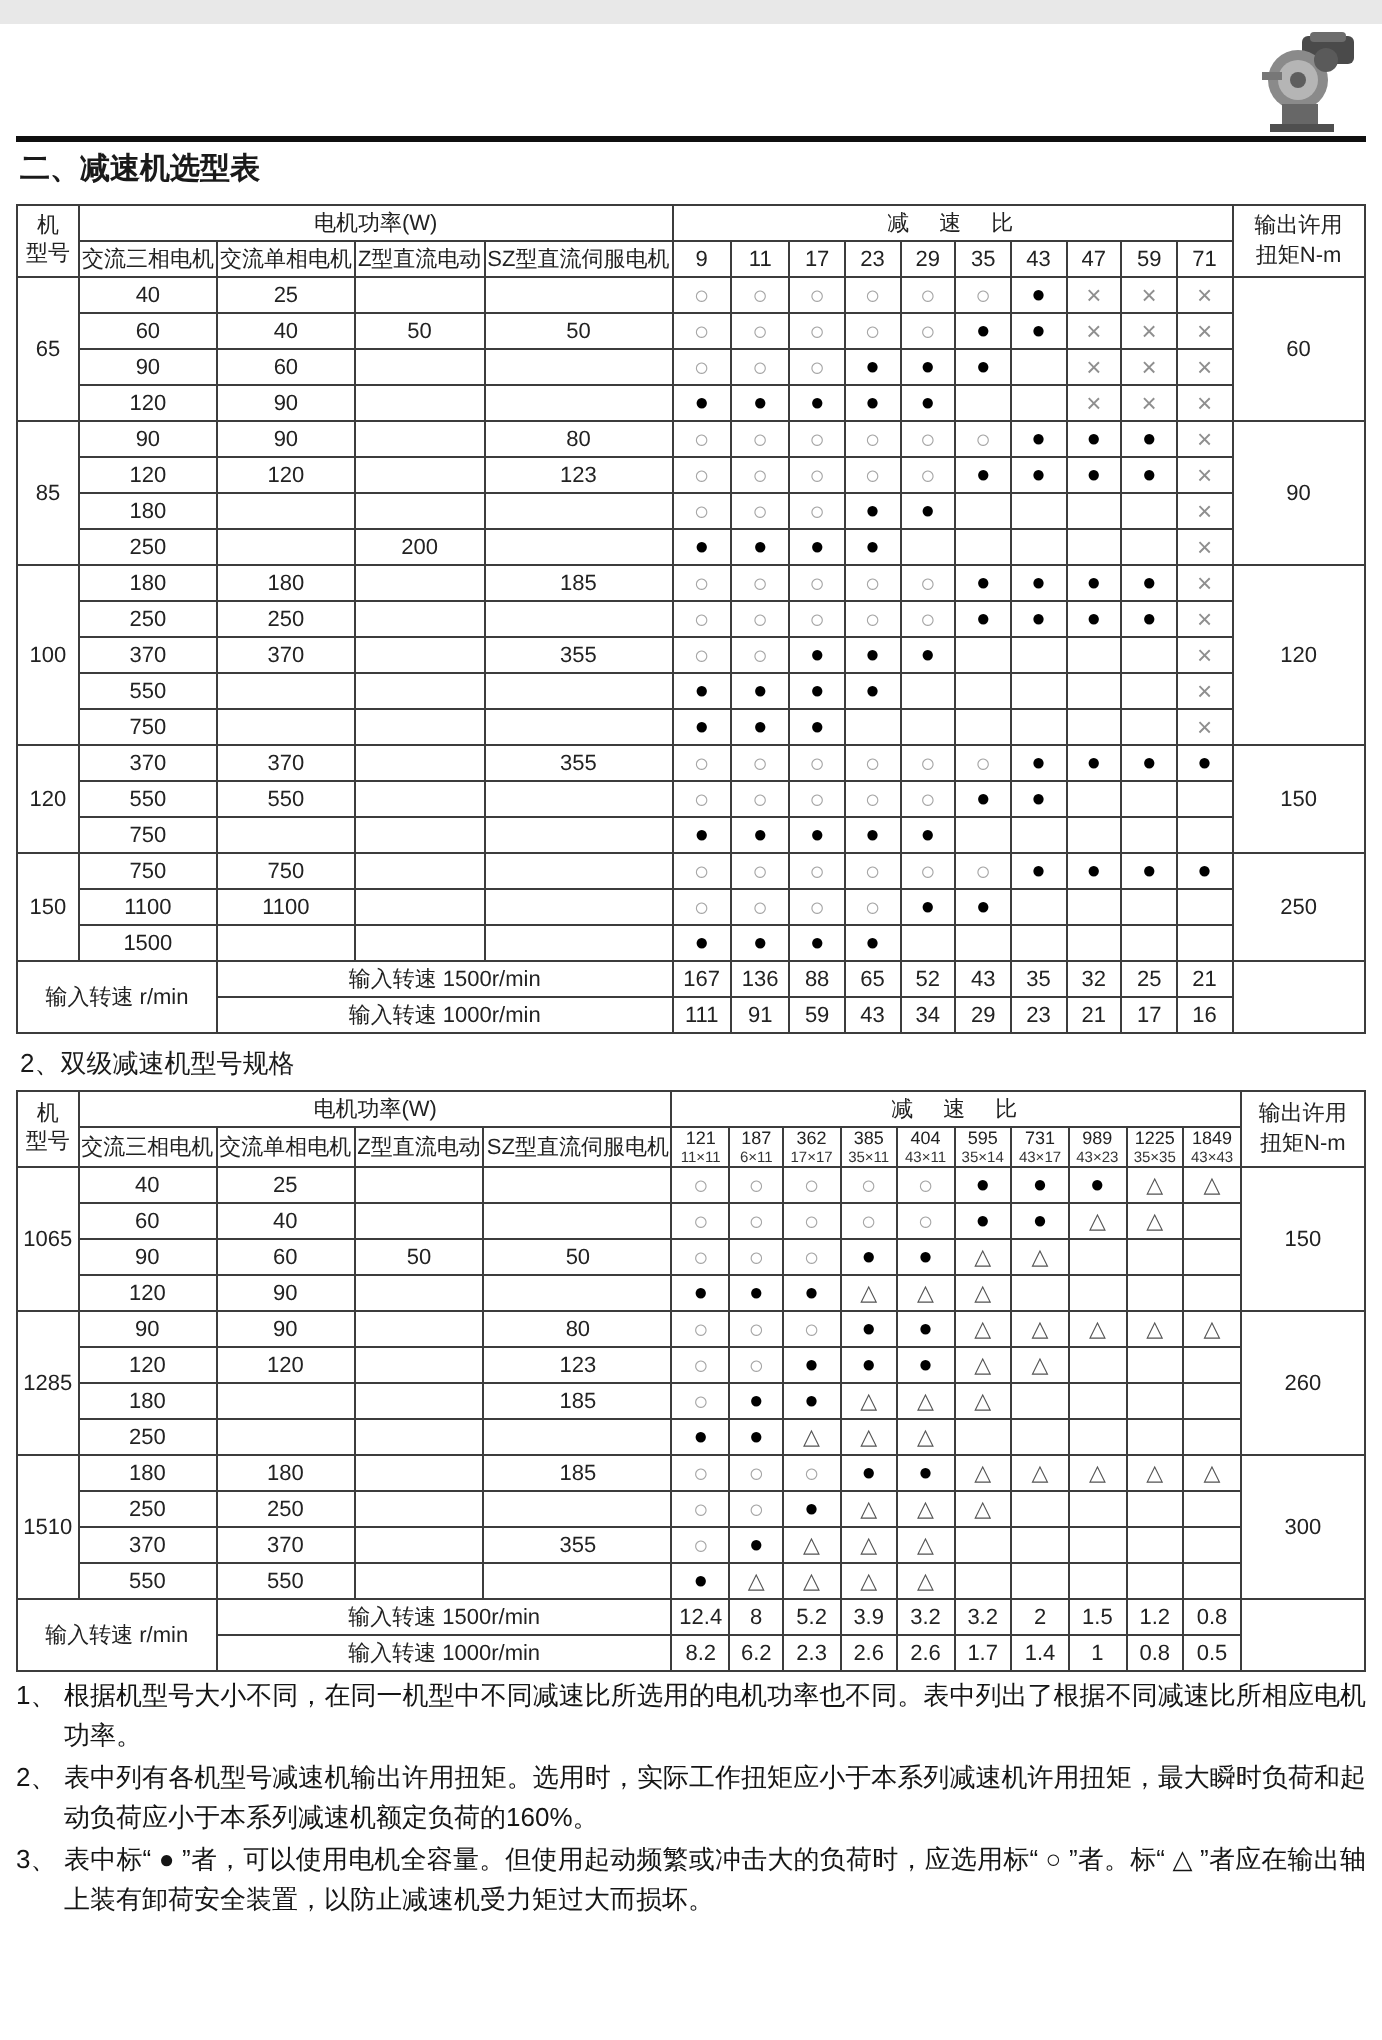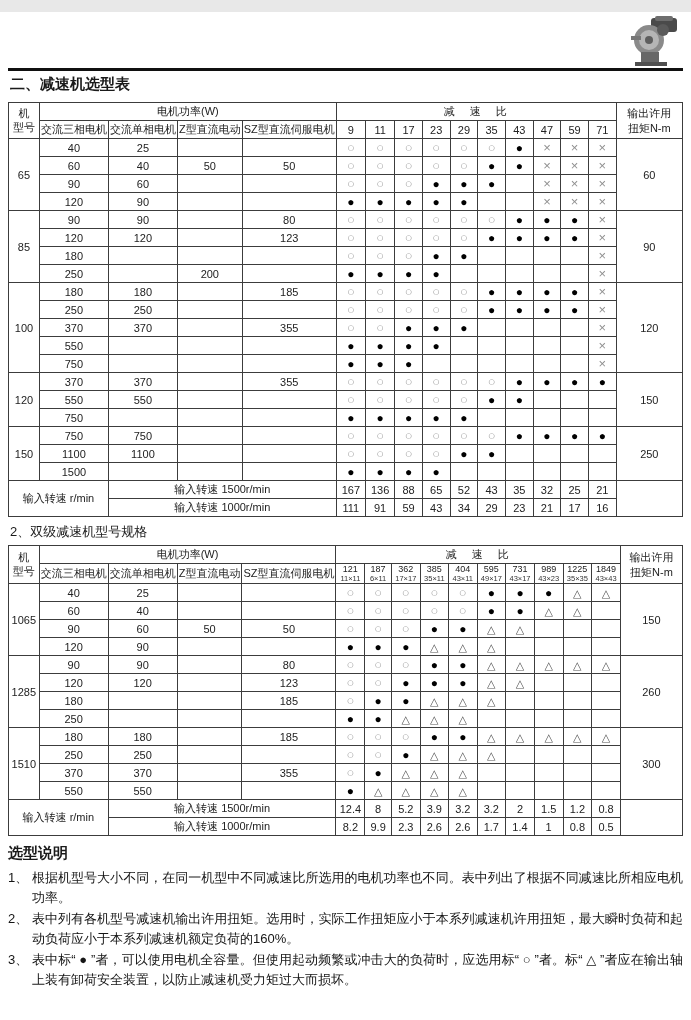--- a/index.html
+++ b/index.html
@@ -505,21 +505,21 @@
           <td>
             <div class="rnum">385</div>
             <div class="rform">35×11</div>
           </td>
           <td>
             <div class="rnum">404</div>
             <div class="rform">43×11</div>
           </td>
           <td>
             <div class="rnum">595</div>
-            <div class="rform">49×17</div>
+            <div class="rform">35×14</div>
           </td>
           <td>
             <div class="rnum">731</div>
             <div class="rform">43×17</div>
           </td>
           <td>
             <div class="rnum">989</div>
             <div class="rform">43×23</div>
           </td>
           <td>
@@ -740,34 +740,33 @@
           <td>3.2</td>
           <td>2</td>
           <td>1.5</td>
           <td>1.2</td>
           <td>0.8</td>
           <td rowspan="2"></td>
         </tr>
         <tr>
           <td class="speed-label" colspan="3">输入转速  1000r/min</td>
           <td>8.2</td>
-          <td>9.9</td>
+          <td>6.2</td>
           <td>2.3</td>
           <td>2.6</td>
           <td>2.6</td>
           <td>1.7</td>
           <td>1.4</td>
           <td>1</td>
           <td>0.8</td>
           <td>0.5</td>
         </tr>
       </tbody>
     </table>
 
-  <div class="notes-title">选型说明</div>
   <div class="notes">
     <div class="note">
       <span class="note-num">1、</span>
       <span class="note-text">根据机型号大小不同，在同一机型中不同减速比所选用的电机功率也不同。表中列出了根据不同减速比所相应电机功率。</span>
     </div>
     <div class="note">
       <span class="note-num">2、</span>
       <span class="note-text">表中列有各机型号减速机输出许用扭矩。选用时，实际工作扭矩应小于本系列减速机许用扭矩，最大瞬时负荷和起动负荷应小于本系列减速机额定负荷的160%。</span>
     </div>
     <div class="note">

